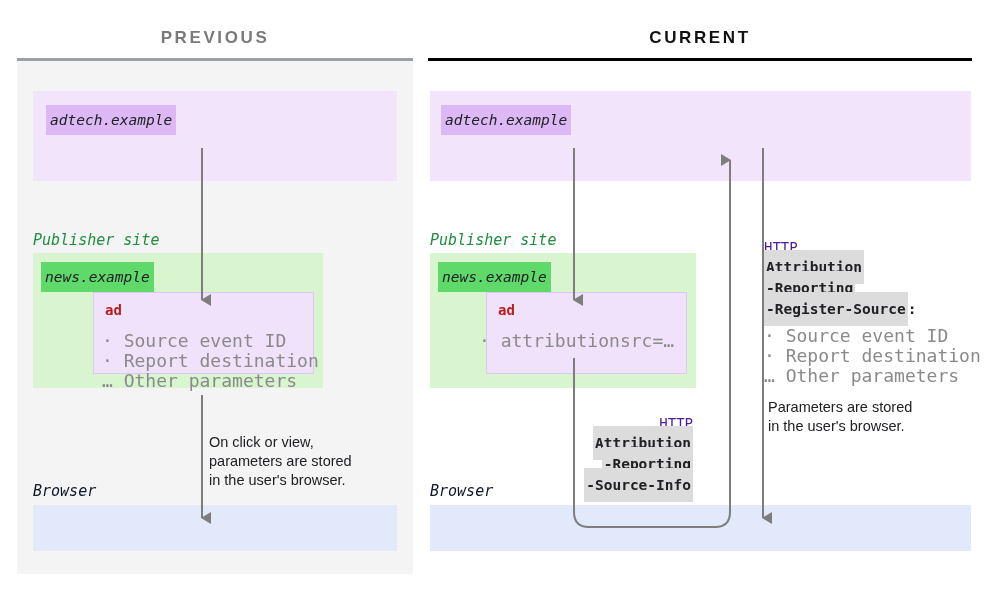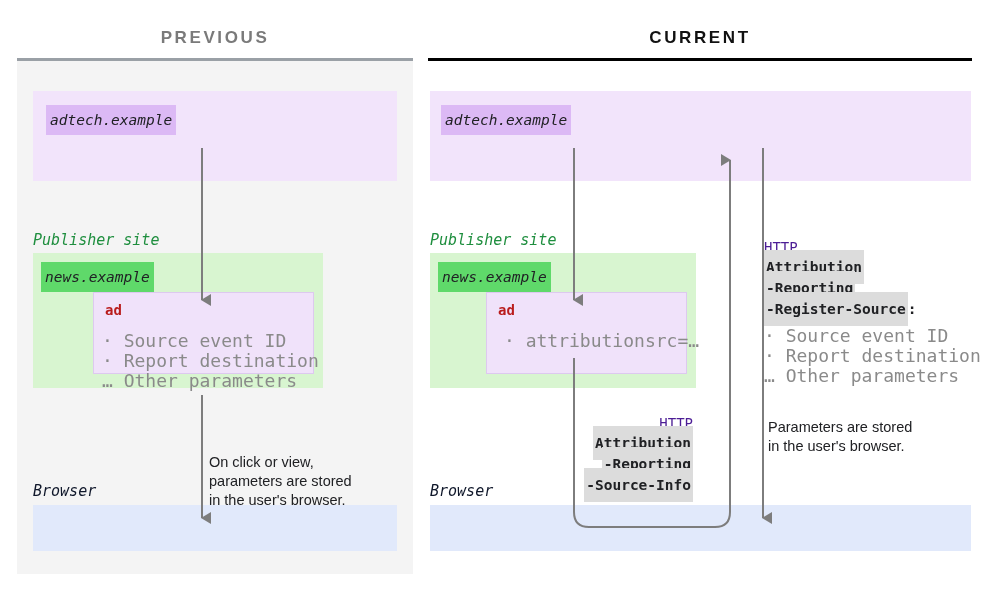--- a/index.html
+++ b/index.html
@@ -110,21 +110,20 @@
   }
 
   
   .note {
     position: absolute;
     font-family: "Liberation Sans", sans-serif;
     font-size: 14.5px;
     color: #202124;
     line-height: 19px;
     white-space: pre-line;
-    margin-top: 20px;
   }
 
   
   .http-word {
     position: absolute;
     font-family: "DejaVu Sans Mono", monospace;
     font-size: 14px;
     color: #4c1d95;
     white-space: nowrap;
   }
@@ -188,21 +187,21 @@
     <div class="adtech-box" style="left:2px; top:30px; width:541px; height:90px;"></div>
     <div class="chip chip-purple" style="left:13px; top:44px;">adtech.example</div>
 
     <div class="section-label label-green" style="left:2px; top:170px;">Publisher site</div>
 
     <div class="pub-box" style="left:2px; top:192px; width:266px; height:135px;"></div>
     <div class="chip chip-green" style="left:10px; top:201px;">news.example</div>
 
     <div class="ad-box" style="left:58px; top:231px; width:199px; height:80px;"></div>
     <div class="ad-title" style="left:70px; top:241px;">ad</div>
-    <div class="ad-list" style="left:76px; top:270px;">· attributionsrc=…</div>
+    <div class="ad-list" style="left:51px; top:270px;">· attributionsrc=…</div>
 
     <div class="http-word right" style="left:160px; top:354px; width:105px; text-align:right;">HTTP</div>
     <div class="hdr right" style="left:120px; top:374px; width:145px;"><span class="hl">Attribution</span></div>
     <div class="hdr right" style="left:120px; top:395px; width:145px;"><span class="hl">-Reporting</span></div>
     <div class="hdr right" style="left:120px; top:416px; width:145px;"><span class="hl">-Source-Info</span></div>
 
     <div class="http-word" style="left:336px; top:178px;">HTTP</div>
     <div class="hdr" style="left:336px; top:198px;"><span class="hl">Attribution</span></div>
     <div class="hdr" style="left:336px; top:219px;"><span class="hl">-Reporting</span></div>
     <div class="hdr" style="left:336px; top:240px;"><span class="hl">-Register-Source</span><span style="color:#202124;">:</span></div>

